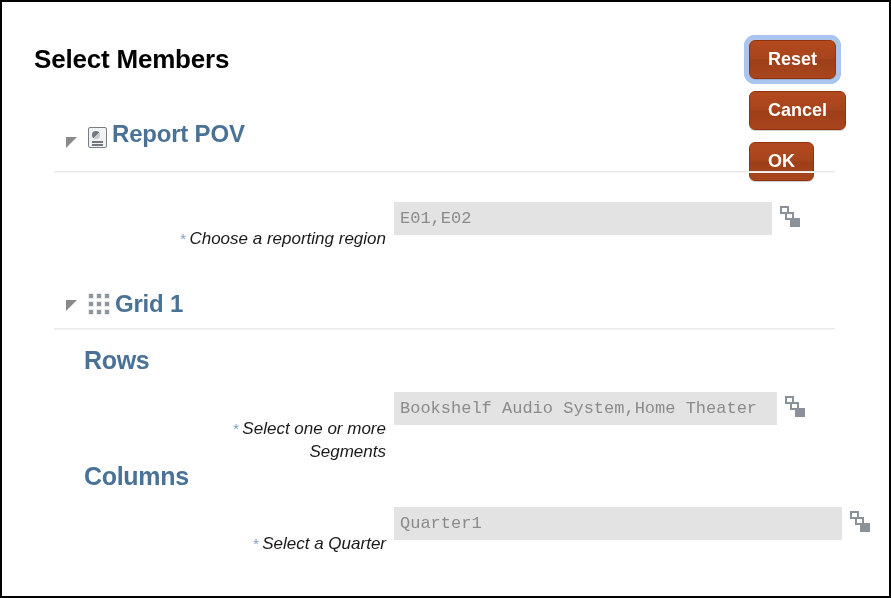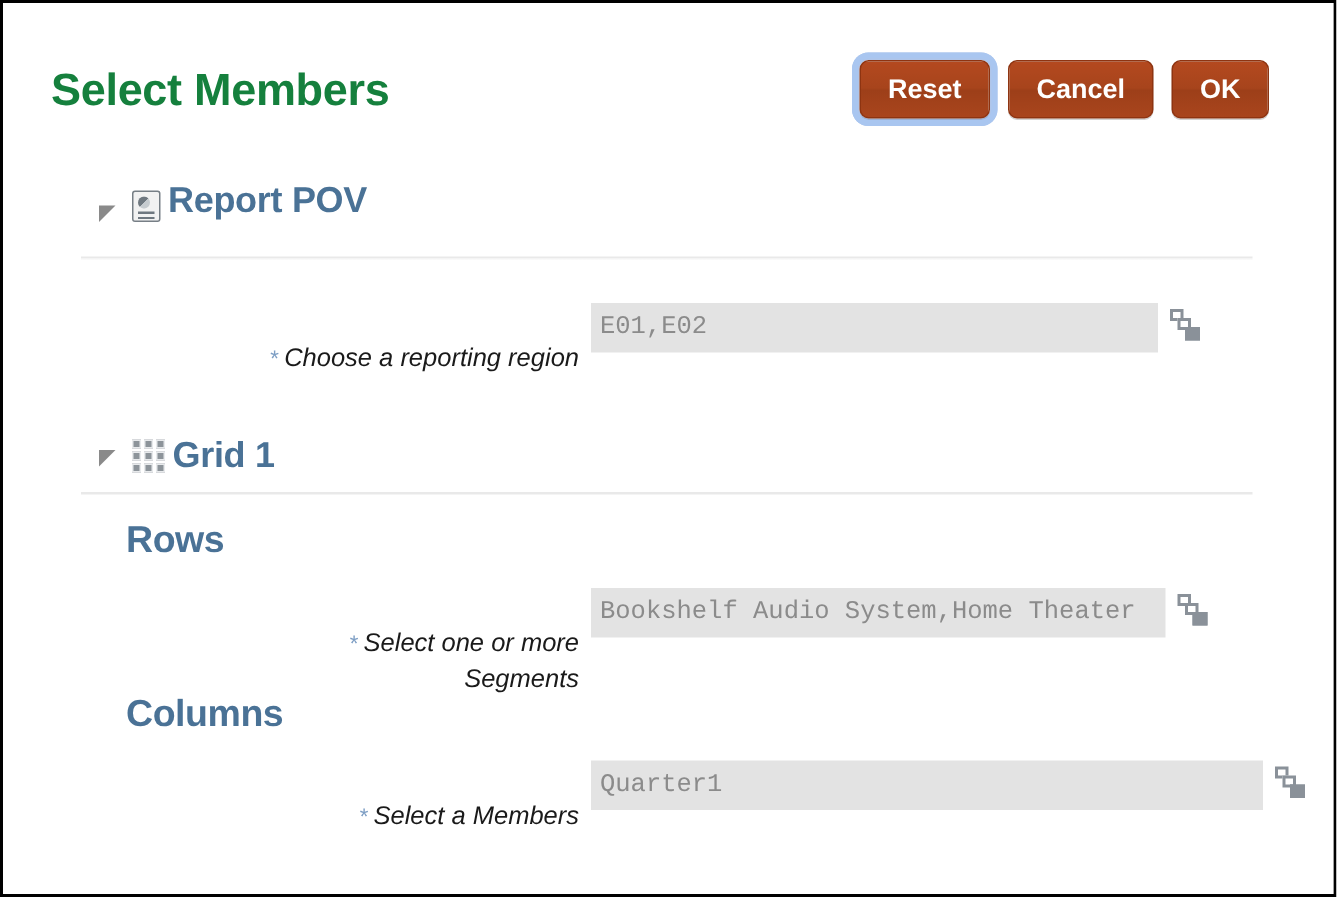--- a/index.html
+++ b/index.html
@@ -36,34 +36,35 @@
   .header {
     position: absolute;
     left: 0; top: 0;
     width: 887px;
     height: 108px;
   }
   .page-title {
     position: absolute;
     left: 32px;
     top: 42px;
-    font-size: 30px;
+    font-size: 26px;
     font-weight: bold;
-    color: #15803d;
+    color: #000000;
     letter-spacing: -0.2px;
     white-space: nowrap;
   }
 
   .btn-bar {
     position: absolute;
     right: 43px;
     top: 38px;
     display: flex;
     align-items: flex-start;
     gap: 12px;
+    flex-direction: column;
   }
   .btn {
     position: relative;
     box-sizing: border-box;
     height: 39px;
     padding: 0 18px;
     border: 1px solid #8e3411;
     border-radius: 6px;
     background: linear-gradient(to bottom, #b4491f 0%, #a7441c 48%, #9d3f19 52%, #a9451d 100%);
     color: #ffffff;
@@ -308,21 +309,21 @@
         <s class="s1"></s>
           <s class="s2"></s>
           <s class="s3"></s>
       </span>
     </div>
 
     <div class="sub-head" style="top:460px;">Columns</div>
 
     <div class="field-row" style="top:505px; left:178px;">
       <span class="field-label" style="width:206px;">
-        <span class="req-star">*</span><span>Select a Members</span>
+        <span class="req-star">*</span><span>Select a Quarter</span>
       </span>
       <input class="field-input" readonly="" style="width: 448px; margin-left: 8px;" value="Quarter1">
       <span class="icon-selector">
         <u class="c1"></u>
           <u class="c2"></u>
         <s class="s1"></s>
           <s class="s2"></s>
           <s class="s3"></s>
       </span>
     </div>

